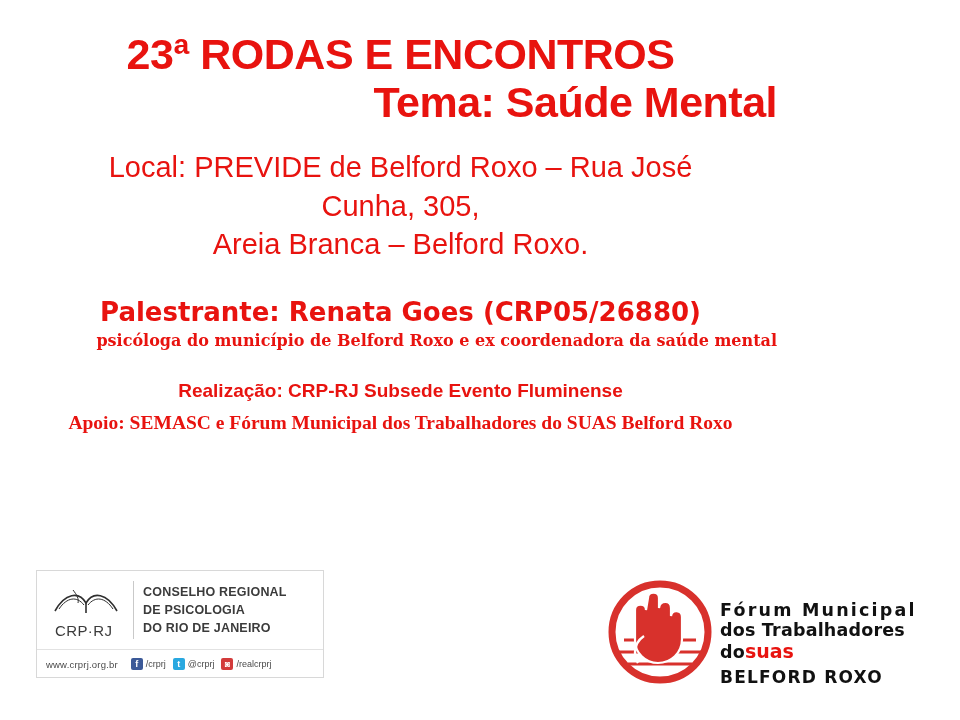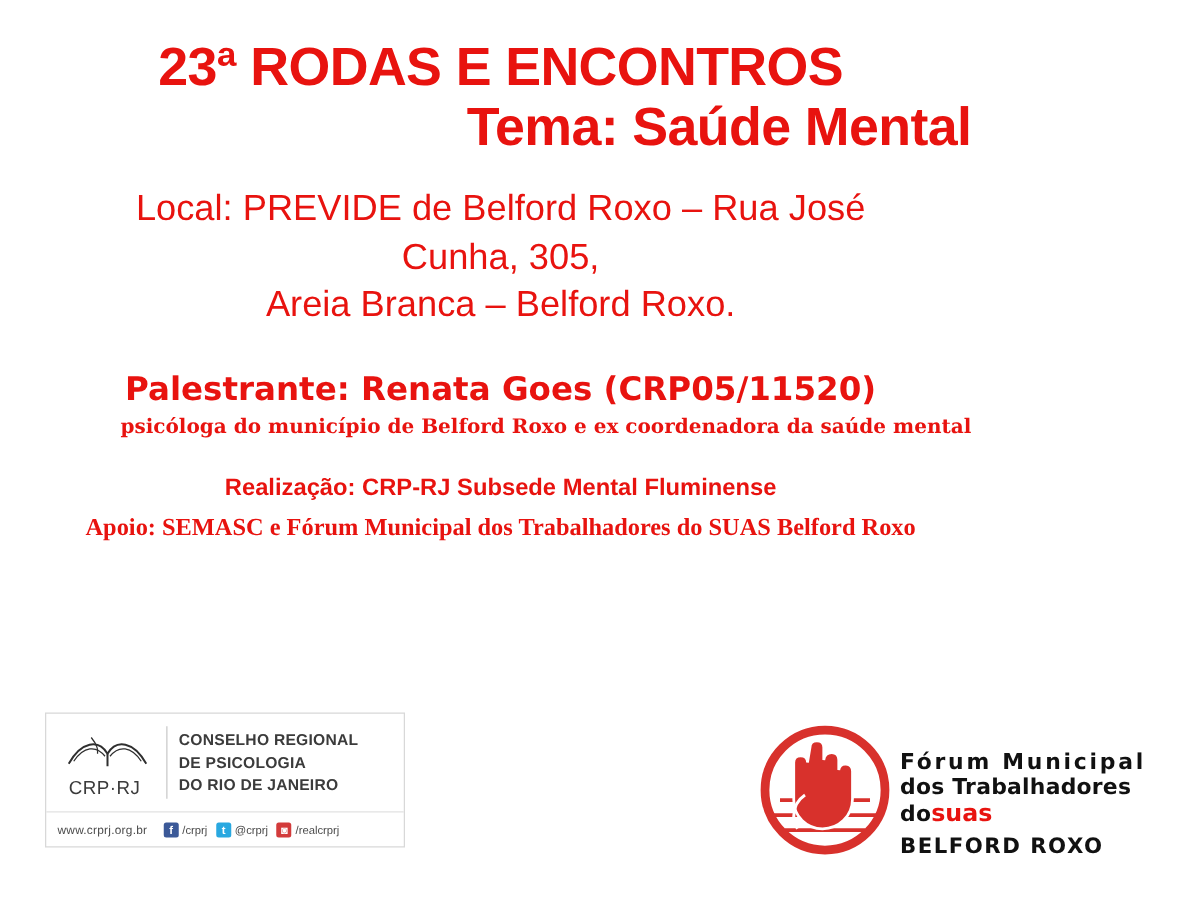--- a/index.html
+++ b/index.html
@@ -256,24 +256,24 @@
     <div class="title-line-2">Tema: Saúde Mental</div>
   </div>
 
 
   <div class="local-line">
     <div>Local: PREVIDE de Belford Roxo – Rua José Cunha, 305,</div>
     <div>Areia Branca – Belford Roxo.</div>
   </div>
 
 
-  <div class="speaker-line">Palestrante: Renata Goes (CRP05/11520)</div>
+  <div class="speaker-line">Palestrante: Renata Goes (CRP05/26880)</div>
   <div class="speaker-sub">psicóloga do município de Belford Roxo e ex coordenadora da saúde mental</div>
 
-  <div class="realizacao-line">Realização: CRP-RJ Subsede Mental Fluminense</div>
+  <div class="realizacao-line">Realização: CRP-RJ Subsede Evento Fluminense</div>
   <div class="apoio-line">Apoio:  SEMASC e Fórum Municipal dos Trabalhadores do SUAS Belford Roxo</div>
 
   <div class="logos">
 
     <div class="crp-logo">
       <div class="crp-top">
         <div class="crp-mark">
           <svg class="book" viewBox="0 0 66 28" xmlns="http://www.w3.org/2000/svg" aria-hidden="true">
             <path d="M2 24 C12 6, 26 4, 33 16 C40 4, 54 6, 64 24" fill="none" stroke="#2f2f2f" stroke-width="1.6"></path>
             <path d="M33 16 L33 26" fill="none" stroke="#2f2f2f" stroke-width="1.6"></path>

